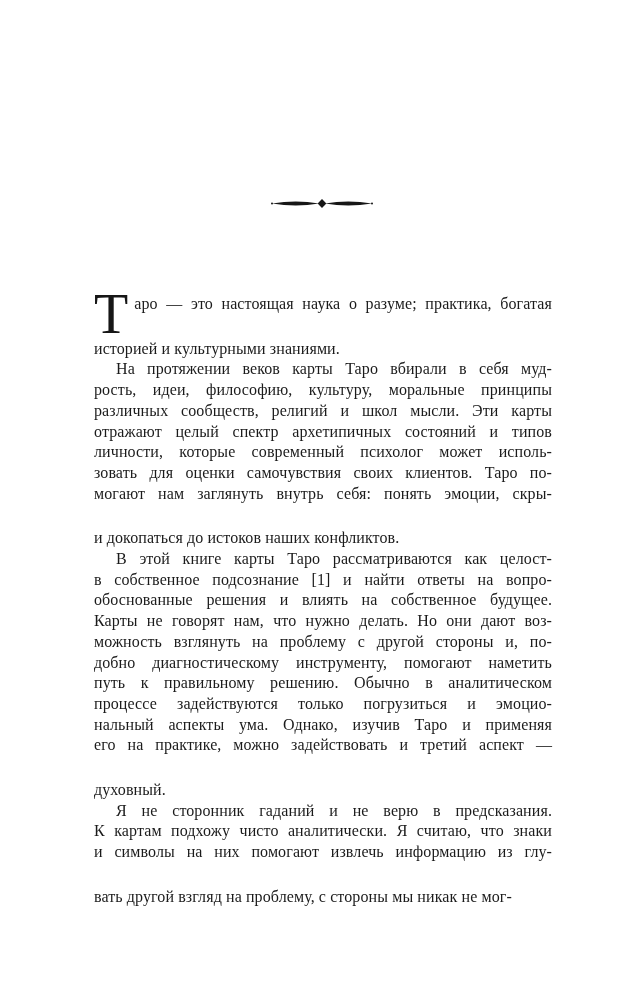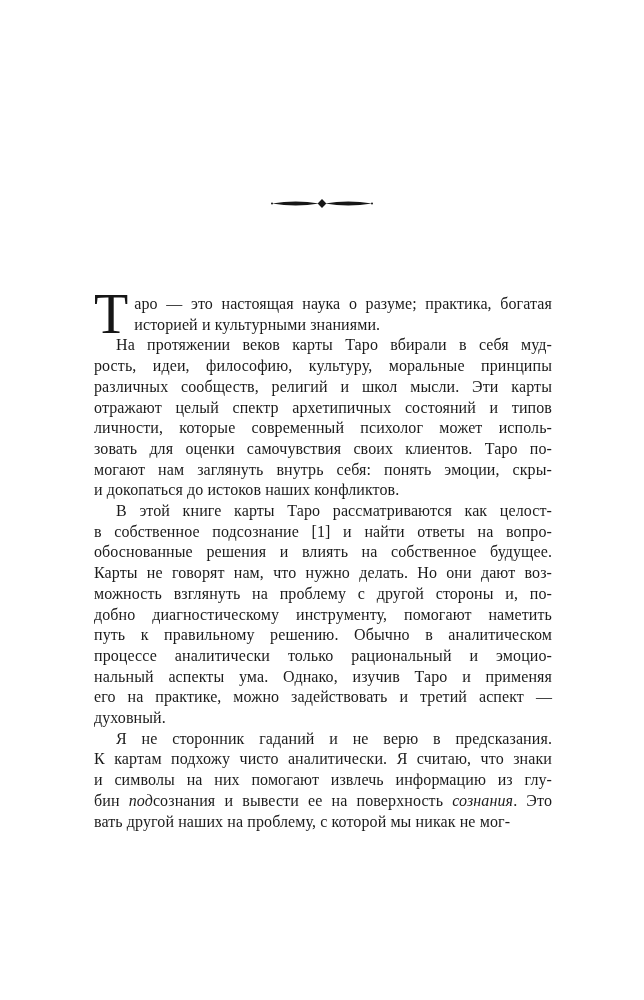--- a/index.html
+++ b/index.html
@@ -37,20 +37,21 @@
     margin: 0;
   }
   .line {
     text-align: justify;
     text-align-last: justify;
     white-space: normal;
     font-family: Liberation Serif, serif;
   }
   .line.last {
     text-align-last: left;
+    margin-top: 24px;
   }
   .line.indent {
     padding-left: 22px;
   }
   .dropcap {
     float: left;
     height: 41px;
     line-height: 41px;
     font-size: 56px;
     margin: 0 6px 0 0;
@@ -92,27 +93,26 @@
         <div class="line last">и докопаться до истоков наших конфликтов.</div>
       </div>
       <div class="paragraph">
         <div class="line indent">В этой книге карты Таро рассматриваются как целост-</div>
         <div class="line">в собственное подсознание [1] и найти ответы на вопро-</div>
         <div class="line">обоснованные решения и влиять на собственное будущее.</div>
         <div class="line">Карты не говорят нам, что нужно делать. Но они дают воз-</div>
         <div class="line">можность взглянуть на проблему с другой стороны и, по-</div>
         <div class="line">добно диагностическому инструменту, помогают наметить</div>
         <div class="line">путь к правильному решению. Обычно в аналитическом</div>
-        <div class="line">процессе аналитически только рациональный и эмоцио-</div>
+        <div class="line">процессе задействуются только погрузиться и эмоцио-</div>
         <div class="line">нальный аспекты ума. Однако, изучив Таро и применяя</div>
         <div class="line">его на практике, можно задействовать и третий аспект —</div>
         <div class="line last">духовный.</div>
       </div>
       <div class="paragraph">
         <div class="line indent">Я не сторонник гаданий и не верю в предсказания.</div>
         <div class="line">К картам подхожу чисто аналитически. Я считаю, что знаки</div>
         <div class="line">и символы на них помогают извлечь информацию из глу-</div>
-        <div class="line">бин <i>под</i>сознания и вывести ее на поверхность <i>сознания</i>. Это</div>
-        <div class="line last">вать другой наших на проблему, с которой мы никак не мог-</div>
+        <div class="line last">вать другой взгляд на проблему, с стороны мы никак не мог-</div>
       </div>
     </div>
 
 </div>
 
 </body></html>

